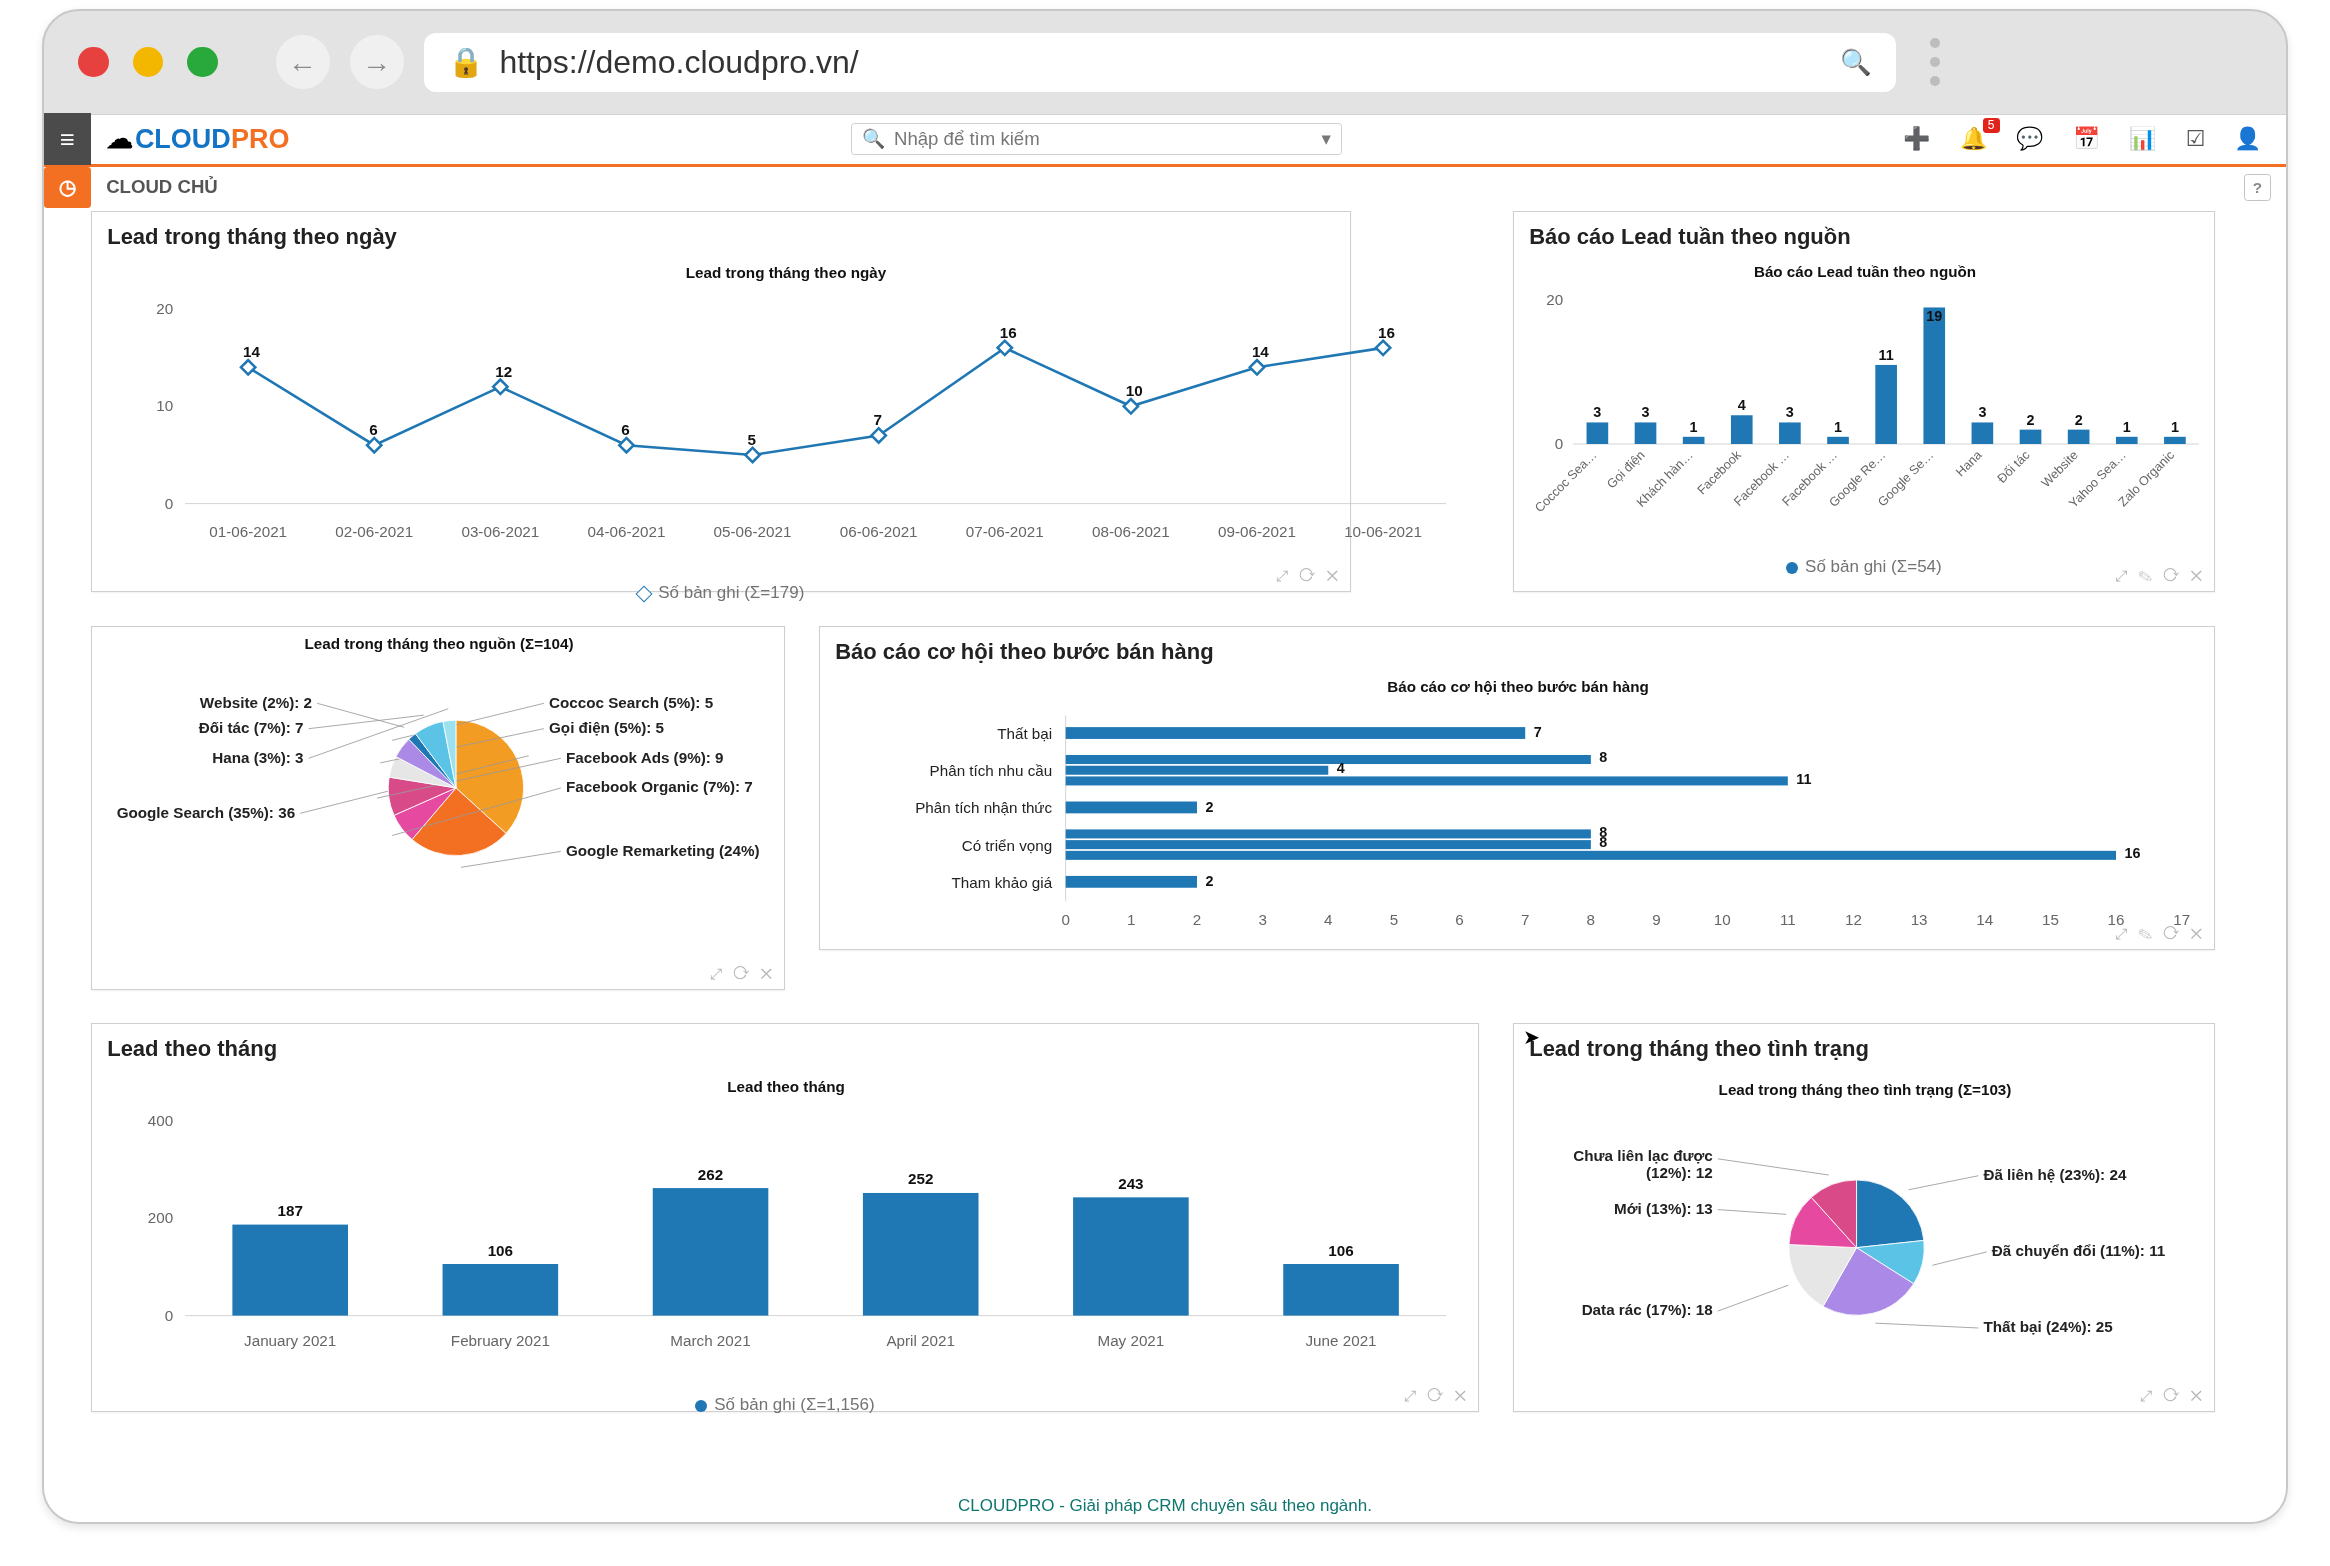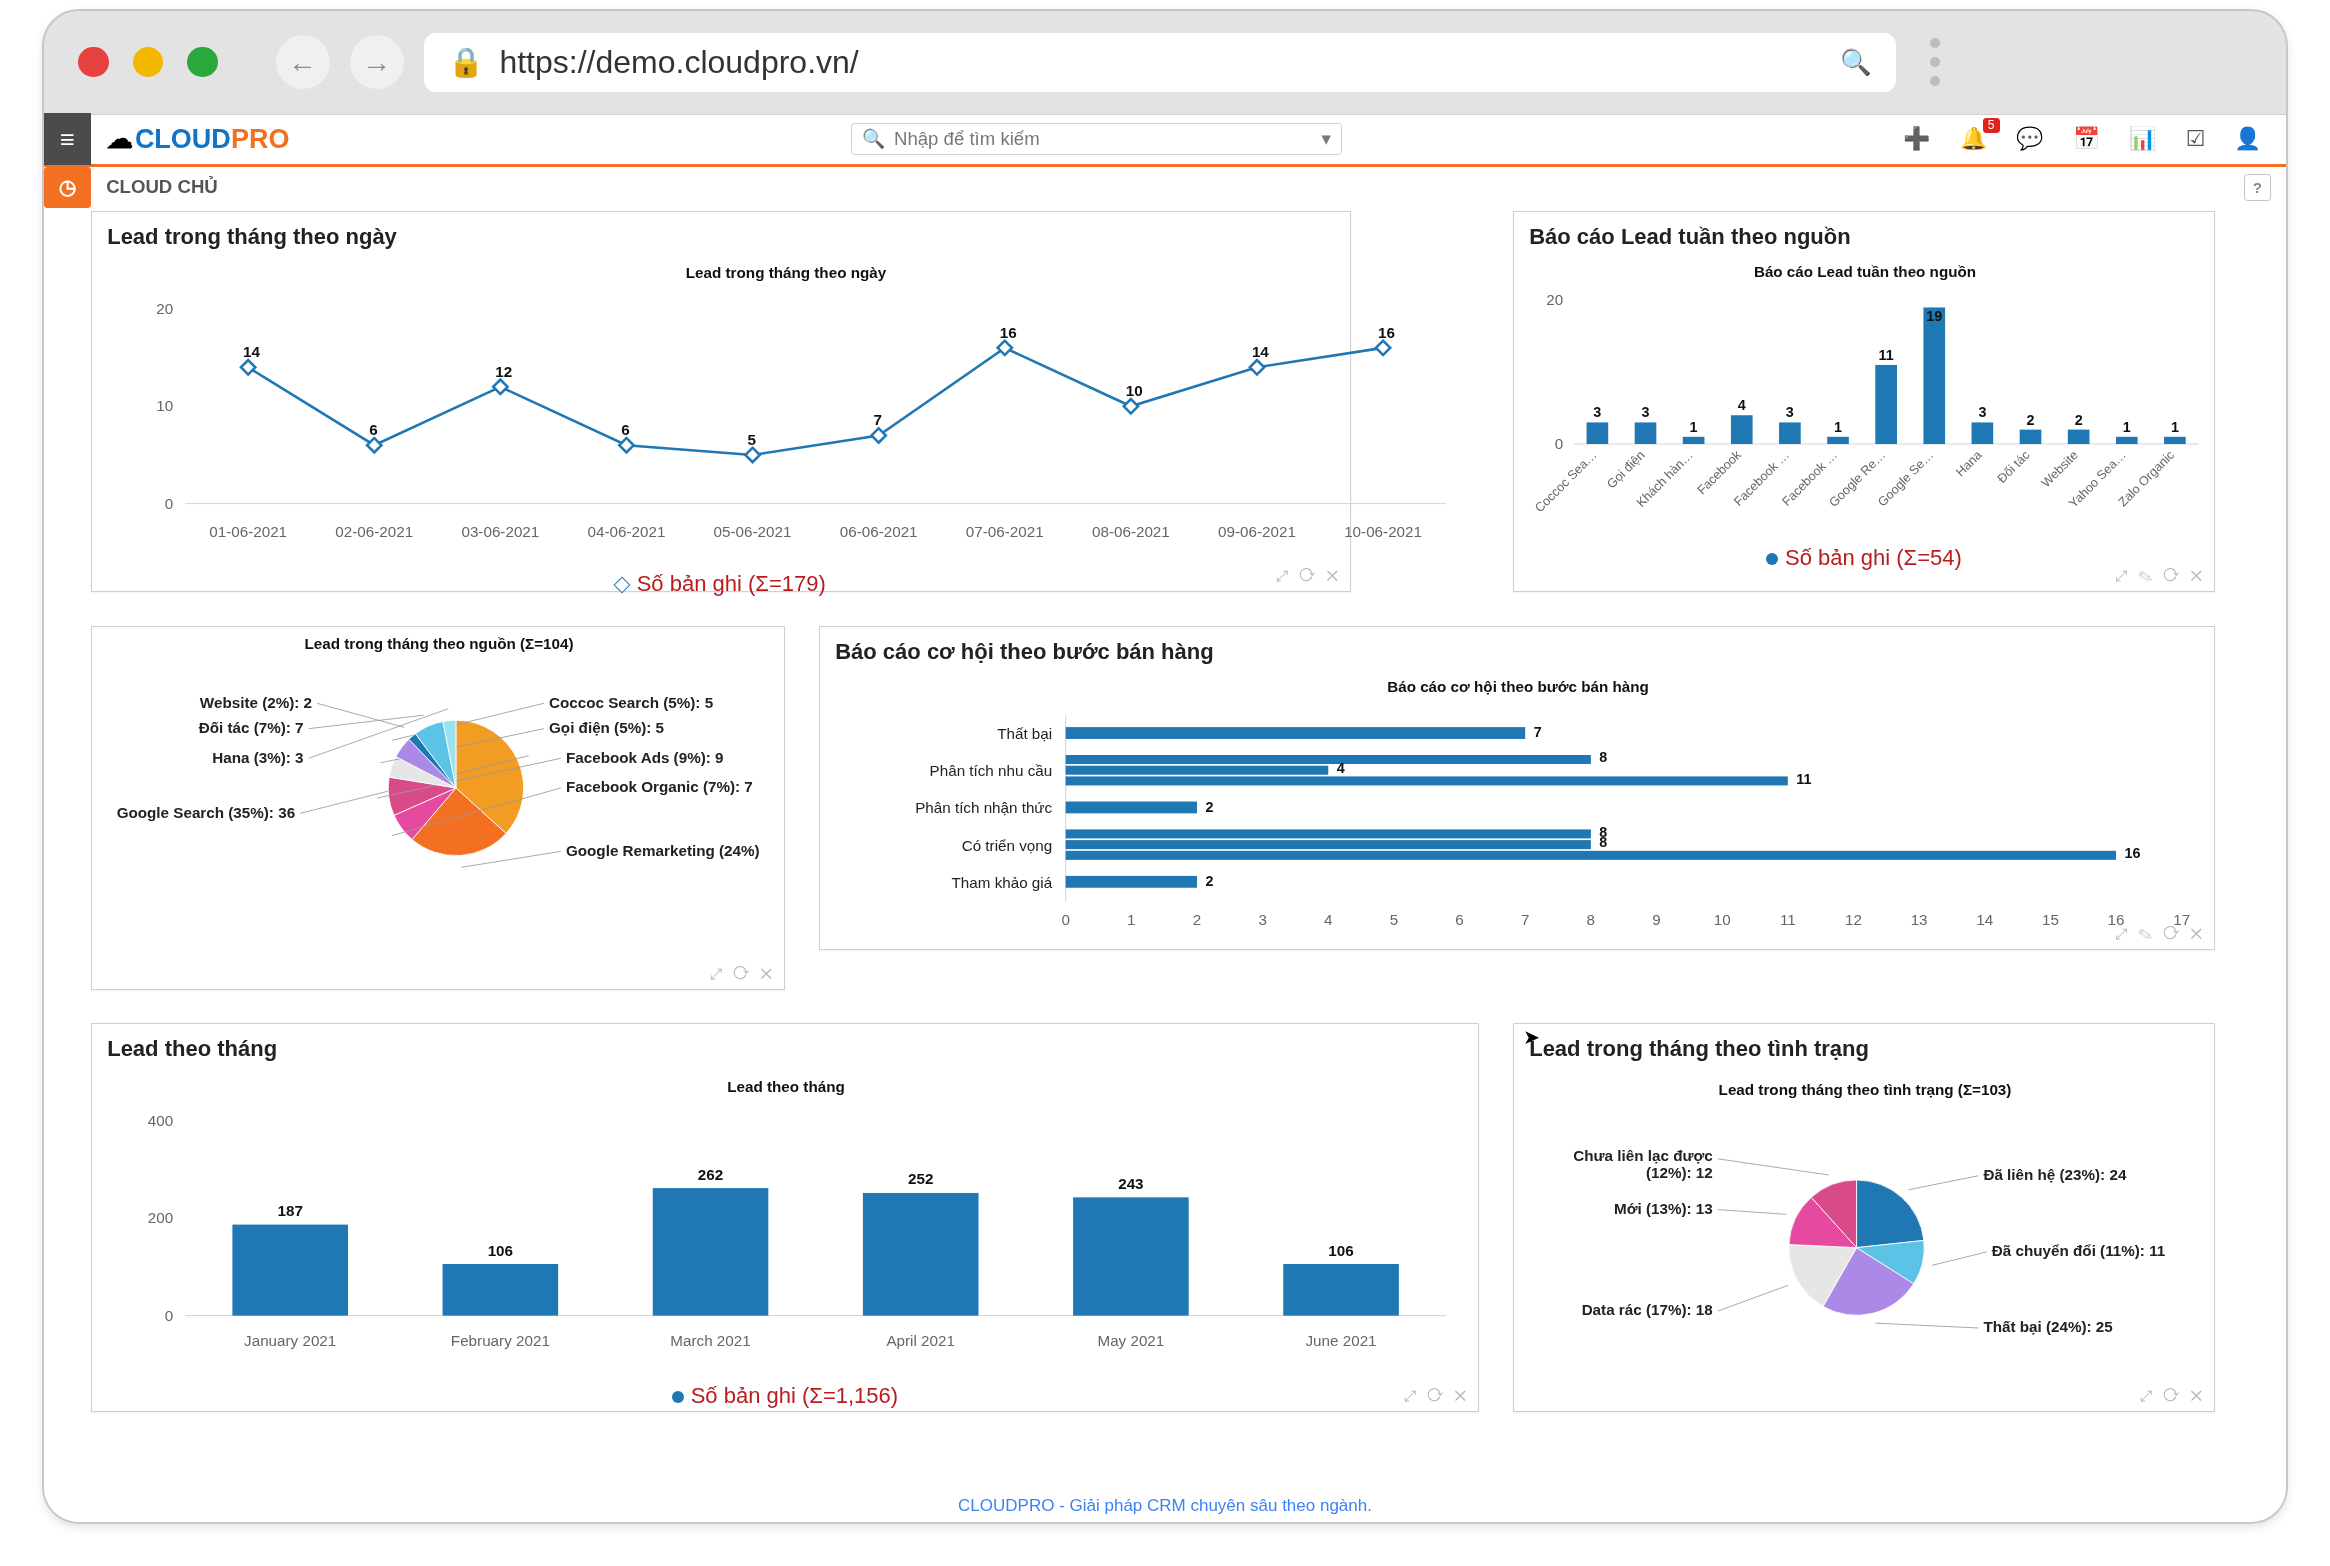--- a/index.html
+++ b/index.html
@@ -39,21 +39,21 @@
 
 #crumb{height:41px;display:flex;align-items:center;padding:0 15.2px 0 0;color:#555;font-size:18.6px;font-weight:700;}
 #crumb .gauge{width:47px;height:41px;background:#f36f21;color:#fff;border-radius:3.4px;margin-right:15.2px;display:flex;align-items:center;justify-content:center;font-size:20.3px;}
 #crumb .help{margin-left:auto;width:27px;height:27px;border:0.8px solid #c3c3c3;border-radius:3.4px;display:flex;align-items:center;justify-content:center;font-size:15.2px;color:#888;}
 
 
 #dash{position:absolute;left:47px;top:96px;right:8.5px;bottom:34px;}
 .widget{position:absolute;background:#fff;border:0.8px solid #cfcfcf;box-shadow:0 0.8px 1.7px rgba(0,0,0,.06);}
 .w-title{font-size:22px;font-weight:700;padding:12px 15.2px 8.5px;color:#222;}
 .w-ctrls{position:absolute;right:8.5px;bottom:5.1px;color:#b5b5b5;font-size:15.2px;letter-spacing:3.4px;}
-.legend{text-align:center;color:#b91c1c;font-size:22px;margin-top:8px;}
+.legend{text-align:center;color:#737373;font-size:17px;margin-top:20px;}
 .legend .dot{display:inline-block;width:12px;height:12px;border-radius:50%;background:#1f77b4;margin-right:6.8px;vertical-align:middle;}
 .legend .diam{width:12px;height:12px;display:inline-block;border:1.7px solid #1f77b4;background:#fff;transform:rotate(45deg);margin-right:8.5px;vertical-align:middle;}
 
 
 #w1{left:0;top:0;width:1260px;height:381px;}
 #w2{left:1422px;top:0;width:702px;height:381px;}
 #w3{left:0;top:415px;width:694px;height:364px;}
 #w4{left:728px;top:415px;width:1396px;height:324px;}
 #w5{left:0;top:812px;width:1388px;height:389px;}
 #w6{left:1422px;top:812px;width:702px;height:389px;}
@@ -62,21 +62,21 @@
 svg{display:block;}
 .axis-lbl{font-size:18px;fill:#666;}
 .dval{font-size:18px;fill:#111;font-weight:700;}
 .dval-sm{font-size:17px;fill:#111;font-weight:700;}
 .hbar-lbl{font-size:18px;fill:#222;text-anchor:end;}
 .pie-lbl{font-size:18px;fill:#222;font-weight:700;}
 .pie-lbl.lt{text-anchor:end;} .pie-lbl.rt{text-anchor:start;}
 .bar2cat{font-size:15px;fill:#666;text-anchor:end;}
 
 
-#footer{position:absolute;left:0;right:0;bottom:5.1px;text-align:center;font-size:17px;color:#3b82f6;}
+#footer{position:absolute;left:0;right:0;bottom:5.1px;text-align:center;font-size:17px;color:#0f766e;}
 
 
 #cursor{position:absolute;font-size:20.3px;color:#000;pointer-events:none;}
 </style>
 </head>
 <body>
 
 <div id="stage">
   <div id="chrome">
     <div id="chrome-bar">

